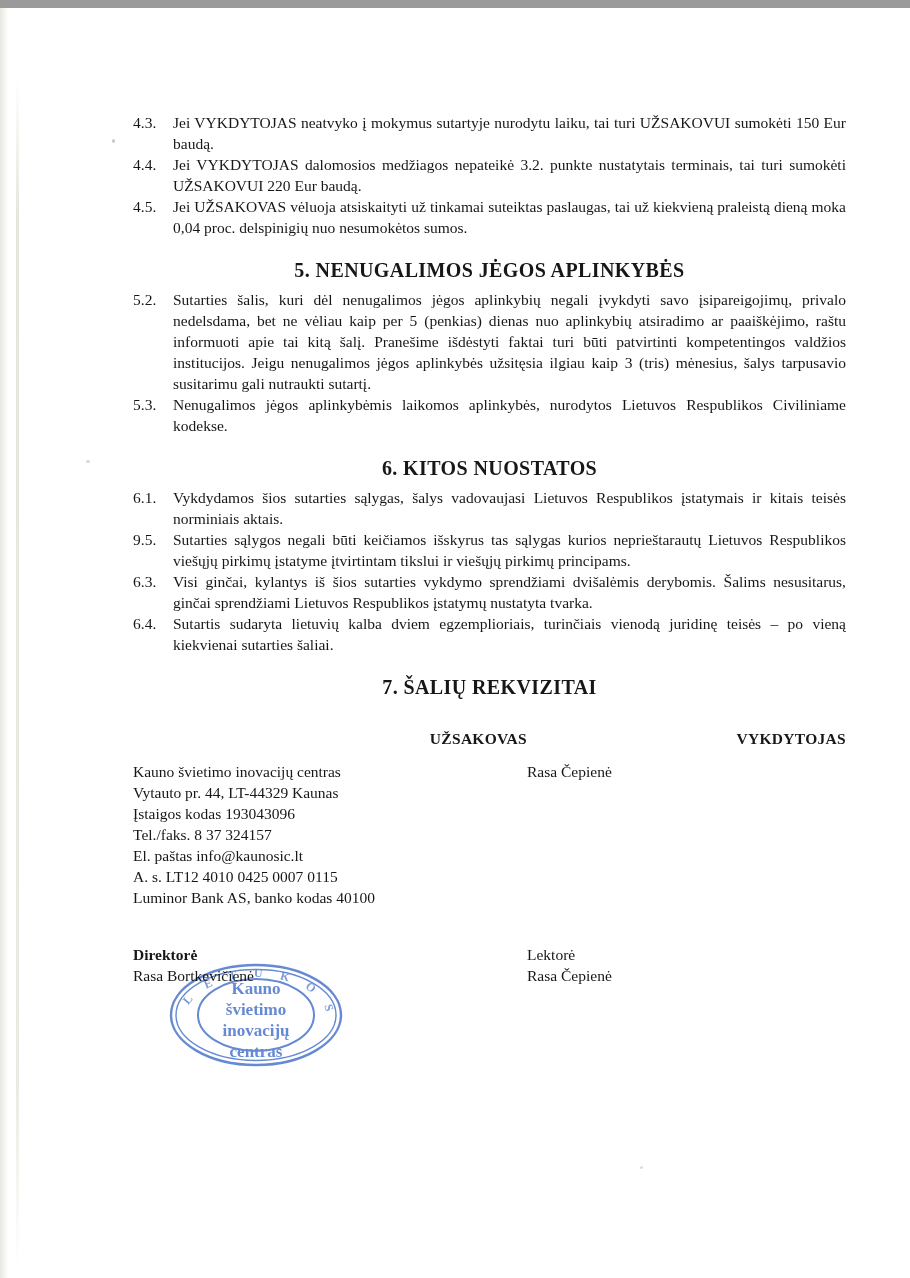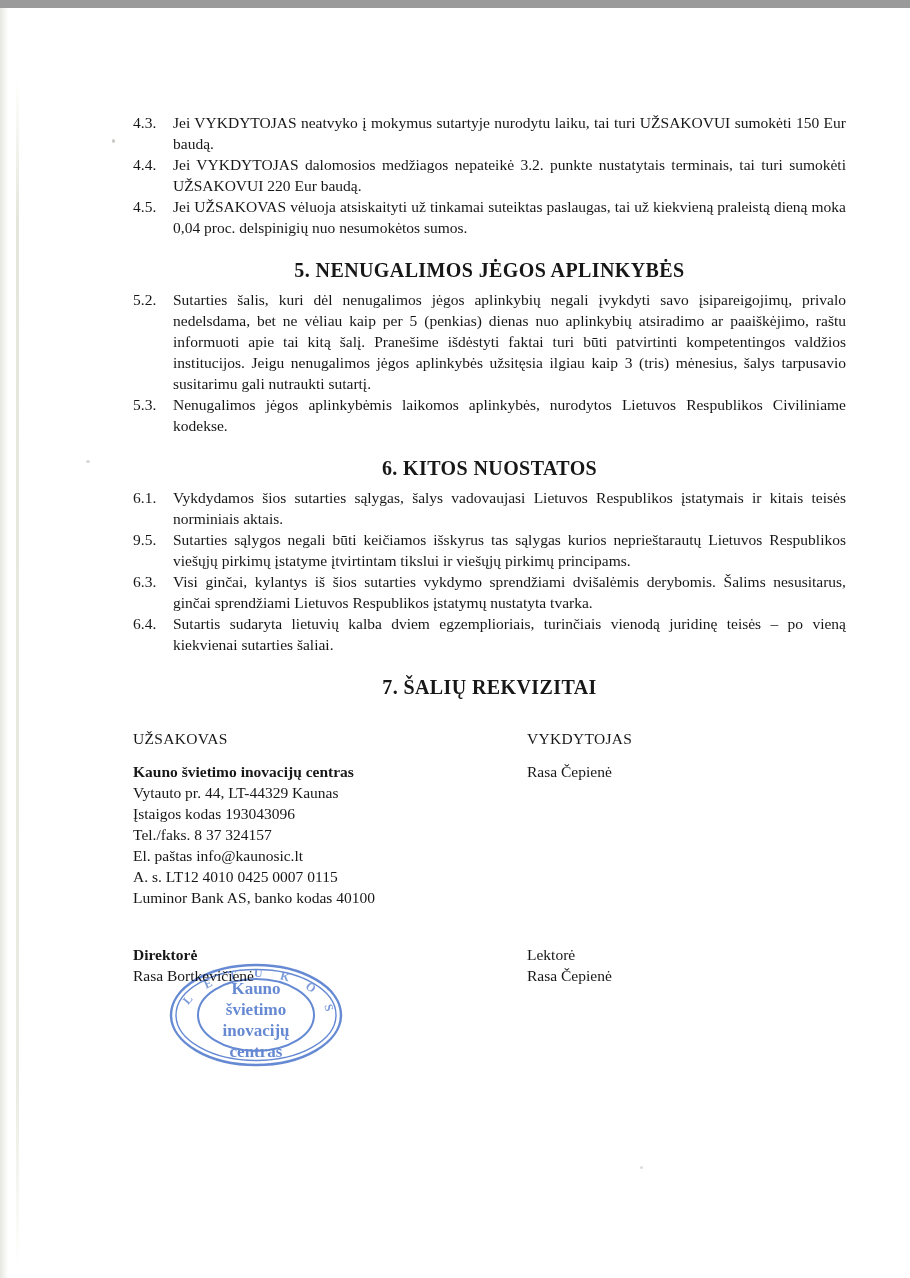--- a/index.html
+++ b/index.html
@@ -31,22 +31,22 @@
   .clause .body{flex:1;text-align:justify;}
   .heading{
     font-weight:bold;text-align:center;letter-spacing:.4px;
     margin:22px 0 8px 0;font-size:20px;
   }
   .heading.h7{margin-bottom:0;}
 
   .requisites{display:flex;margin-top:30px;}
   .req-left{width:394px;}
   .req-right{width:319px;}
-  .req-title{font-weight:normal;letter-spacing:.3px;}
-  .req-company{font-weight:bold;margin-top:12px;}
+  .req-title{font-weight:bold;letter-spacing:.3px;text-align:right;}
+  .req-company{font-weight:normal;margin-top:12px;}
   .req-contact{margin-top:12px;}
   .req-role-left{margin-top:36px;font-weight:bold;}
   .req-role-right{margin-top:162px;}
 
   .stamp{
     position:absolute;left:166px;top:953px;width:180px;height:112px;
     mix-blend-mode:multiply;opacity:.85;
     pointer-events:none;
   }
   .stamp svg{display:block;}

